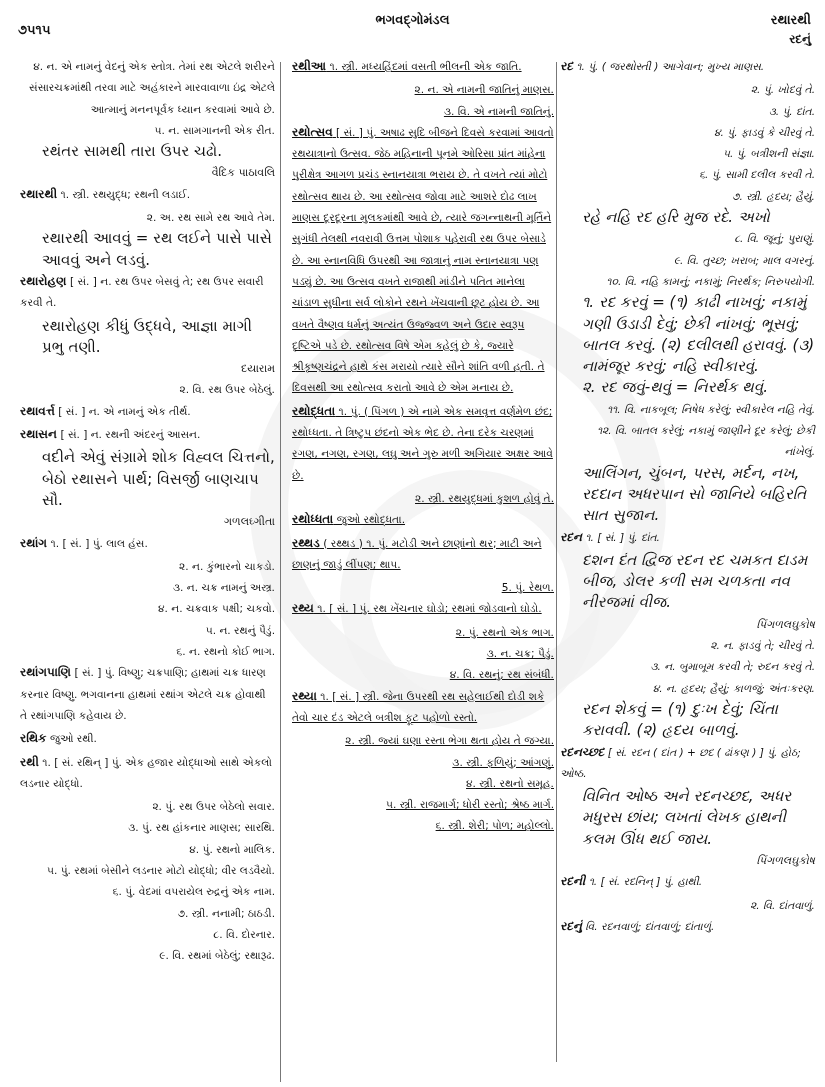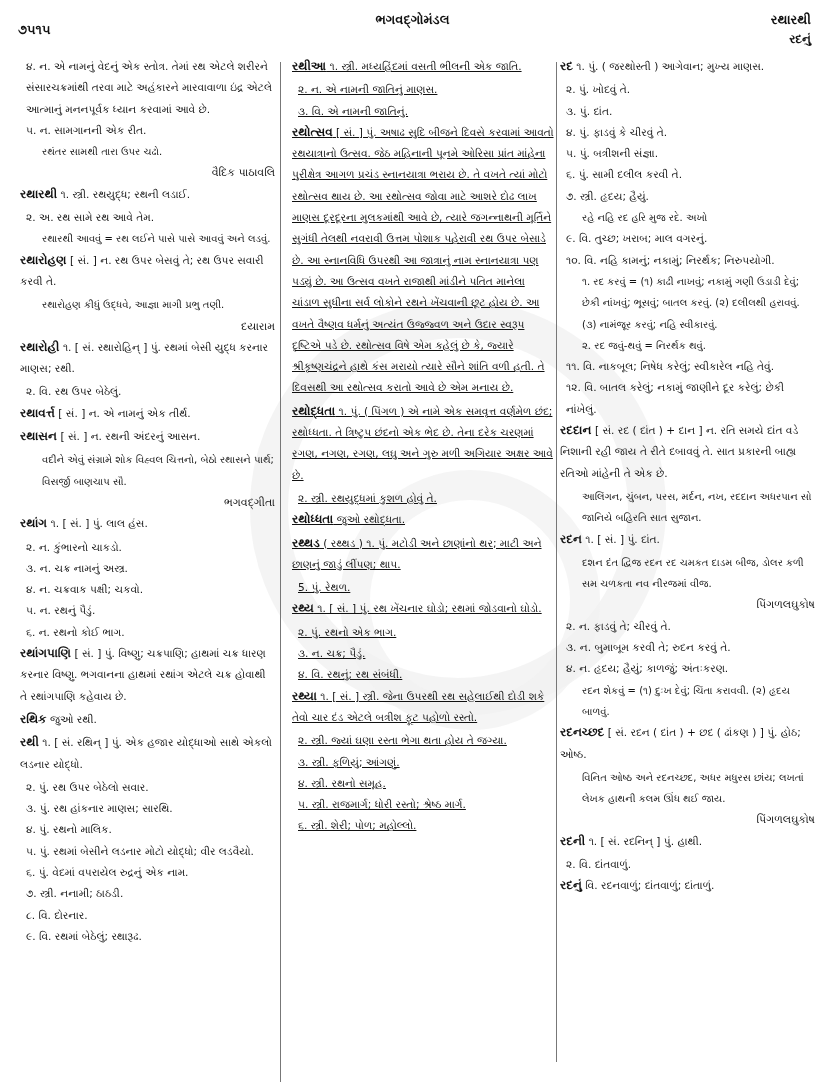--- a/index.html
+++ b/index.html
@@ -10,28 +10,28 @@
   .watermark2{position:absolute;left:340px;top:470px;width:200px;height:200px;
        border-radius:50%;border:30px solid #f1f1f1;opacity:.7;z-index:0;}
   .header{position:absolute;top:8px;left:0;width:825px;height:40px;z-index:2;}
   .pgno{position:absolute;left:18px;top:4px;font-size:13px;font-weight:bold;margin-top:10px;}
   .title{position:absolute;left:0;width:825px;top:4px;text-align:center;font-size:13px;font-weight:bold;}
   .guide1{position:absolute;right:14px;top:4px;font-size:13px;font-weight:bold;}
   .guide2{position:absolute;right:14px;top:24px;font-size:12px;font-weight:bold;}
   .col{position:absolute;top:56px;font-size:10.6px;line-height:21.3px;z-index:2;}
   .c1{left:20px;width:255px;}
   .c2{left:292px;width:262px;text-decoration:underline;}
-  .c3{left:560px;width:255px;}
+  .c3{left:560px;width:255px;font-style:italic;}
   .rule{position:absolute;top:62px;width:1px;background:#777;z-index:2;}
   .r1{left:280px;height:1020px;}
   .r2{left:556px;height:1000px;}
   .entry{margin:0 0 2px 0;}
   .hw{font-weight:bold;font-size:12px;}
-  .sense{padding-left:6px;}
-  .quote{padding-left:22px;font-size:10px;}
+  .sense{padding-left:6px;text-align:right;}
+  .quote{padding-left:22px;font-size:15px;}
   .src{text-align:right;font-size:11px;}
 </style>
 </head>
 <body>
 
 <div class="watermark"></div>
 <div class="watermark2"></div>
 
 <div class="header">
   <span class="pgno">૭૫૧૫</span>
@@ -47,26 +47,25 @@
     <div class="sense">૪. ન. એ નામનું વેદનું એક સ્તોત્ર. તેમાં રથ એટલે શરીરને સંસારચક્રમાંથી તરવા માટે અહંકારને મારવાવાળા ઇંદ્ર એટલે આત્માનું મનનપૂર્વક ધ્યાન કરવામાં આવે છે.</div>
     <div class="sense">૫. ન. સામગાનની એક રીત.</div>
     <div class="quote">રથંતર સામથી તારા ઉપર ચઢો.</div>
     <div class="src">વૈદિક પાઠાવલિ</div>
     <div class="entry"><span class="hw">રથારથી</span><span> ૧. સ્ત્રી. રથયુદ્ધ; રથની લડાઈ.</span></div>
     <div class="sense">૨. અ. રથ સામે રથ આવે તેમ.</div>
     <div class="quote">રથારથી આવવું = રથ લઈને પાસે પાસે આવવું અને લડવું.</div>
     <div class="entry"><span class="hw">રથારોહણ</span><span> [ સં. ] ન. રથ ઉપર બેસવું તે; રથ ઉપર સવારી કરવી તે.</span></div>
     <div class="quote">રથારોહણ કીધું ઉદ્ધવે, આજ્ઞા માગી પ્રભુ તણી.</div>
     <div class="src">દયારામ</div>
-    <div class="entry"><span class="hw">રથારોહી</span><span> ૧. [ સં. રથારોહિન્ ] પું. રથમાં બેસી યુદ્ધ કરનાર માણસ; રથી.</span></div>
     <div class="sense">૨. વિ. રથ ઉપર બેઠેલું.</div>
     <div class="entry"><span class="hw">રથાવર્ત્ત</span><span> [ સં. ] ન. એ નામનું એક તીર્થ.</span></div>
     <div class="entry"><span class="hw">રથાસન</span><span> [ સં. ] ન. રથની અંદરનું આસન.</span></div>
     <div class="quote">વદીને એવું સંગ્રામે શોક વિહ્વલ ચિત્તનો, બેઠો રથાસને પાર્થ; વિસર્જી બાણચાપ સૌ.</div>
-    <div class="src">ભગવદ્ગીતા</div>
+    <div class="src">ગળલઘ્ગીતા</div>
     <div class="entry"><span class="hw">રથાંગ</span><span> ૧. [ સં. ] પું. લાલ હંસ.</span></div>
     <div class="sense">૨. ન. કુંભારનો ચાકડો.</div>
     <div class="sense">૩. ન. ચક્ર નામનું અસ્ત્ર.</div>
     <div class="sense">૪. ન. ચક્રવાક પક્ષી; ચકવો.</div>
     <div class="sense">૫. ન. રથનું પૈડું.</div>
     <div class="sense">૬. ન. રથનો કોઈ ભાગ.</div>
     <div class="entry"><span class="hw">રથાંગપાણિ</span><span> [ સં. ] પું. વિષ્ણુ; ચક્રપાણિ; હાથમાં ચક્ર ધારણ કરનાર વિષ્ણુ. ભગવાનના હાથમાં રથાંગ એટલે ચક્ર હોવાથી તે રથાંગપાણિ કહેવાય છે.</span></div>
     <div class="entry"><span class="hw">રથિક</span><span> જુઓ રથી.</span></div>
     <div class="entry"><span class="hw">રથી</span><span> ૧. [ સં. રથિન્ ] પું. એક હજાર યોદ્ધાઓ સાથે એકલો લડનાર યોદ્ધો.</span></div>
     <div class="sense">૨. પું. રથ ઉપર બેઠેલો સવાર.</div>
@@ -101,27 +100,27 @@
   </div>
 <div class="col c3">
     <div class="entry"><span class="hw">રદ</span><span> ૧. પું. ( જરથોસ્તી ) આગેવાન; મુખ્ય માણસ.</span></div>
     <div class="sense">૨. પું. ખોદવું તે.</div>
     <div class="sense">૩. પું. દાંત.</div>
     <div class="sense">૪. પું. ફાડવું કે ચીરવું તે.</div>
     <div class="sense">૫. પું. બત્રીશની સંજ્ઞા.</div>
     <div class="sense">૬. પું. સામી દલીલ કરવી તે.</div>
     <div class="sense">૭. સ્ત્રી. હૃદય; હૈયું.</div>
     <div class="quote">રહે નહિ રદ હરિ મુજ રદે.          અખો</div>
+    <div class="sense">૮. વિ. જૂનું; પુરાણું.</div>
     <div class="sense">૯. વિ. તુચ્છ; ખરાબ; માલ વગરનું.</div>
     <div class="sense">૧૦. વિ. નહિ કામનું; નકામું; નિરર્થક; નિરુપયોગી.</div>
     <div class="quote">૧. રદ કરવું = (૧) કાઢી નાખવું; નકામું ગણી ઉડાડી દેવું; છેકી નાંખવું; ભૂસવું; બાતલ કરવું. (૨) દલીલથી હરાવવું. (૩) નામંજૂર કરવું; નહિ સ્વીકારવું.</div>
     <div class="quote">૨. રદ જવું-થવું = નિરર્થક થવું.</div>
     <div class="sense">૧૧. વિ. નાકબૂલ; નિષેધ કરેલું; સ્વીકારેલ નહિ તેવું.</div>
     <div class="sense">૧૨. વિ. બાતલ કરેલું; નકામું જાણીને દૂર કરેલું; છેકી નાંખેલું.</div>
-    <div class="entry"><span class="hw">રદદાન</span><span> [ સં. રદ ( દાંત ) + દાન ] ન. રતિ સમયે દાંત વડે નિશાની રહી જાય તે રીતે દબાવવું તે. સાત પ્રકારની બાહ્ય રતિઓ માંહેની તે એક છે.</span></div>
     <div class="quote">આલિંગન, ચુંબન, પરસ, મર્દન, નખ, રદદાન અધરપાન સો જાનિયે બહિરતિ સાત સુજાન.</div>
     <div class="entry"><span class="hw">રદન</span><span> ૧. [ સં. ] પું. દાંત.</span></div>
     <div class="quote">દશન દંત દ્વિજ રદન રદ ચમકત દાડમ બીજ, ડોલર કળી સમ ચળકતા નવ નીરજમાં વીજ.</div>
     <div class="src">પિંગળલઘુકોષ</div>
     <div class="sense">૨. ન. ફાડવું તે; ચીરવું તે.</div>
     <div class="sense">૩. ન. બુમાબૂમ કરવી તે; રુદન કરવું તે.</div>
     <div class="sense">૪. ન. હૃદય; હૈયું; કાળજું; અંતઃકરણ.</div>
     <div class="quote">રદન શેકવું = (૧) દુઃખ દેવું; ચિંતા કરાવવી. (૨) હૃદય બાળવું.</div>
     <div class="entry"><span class="hw">રદનચ્છદ</span><span> [ સં. રદન ( દાંત ) + છદ ( ઢાંકણ ) ] પું. હોઠ; ઓષ્ઠ.</span></div>
     <div class="quote">વિનિત ઓષ્ઠ અને રદનચ્છદ, અધર મધુરસ છાંય; લખતાં લેખક હાથની કલમ ઊંધ થઈ જાય.</div>

